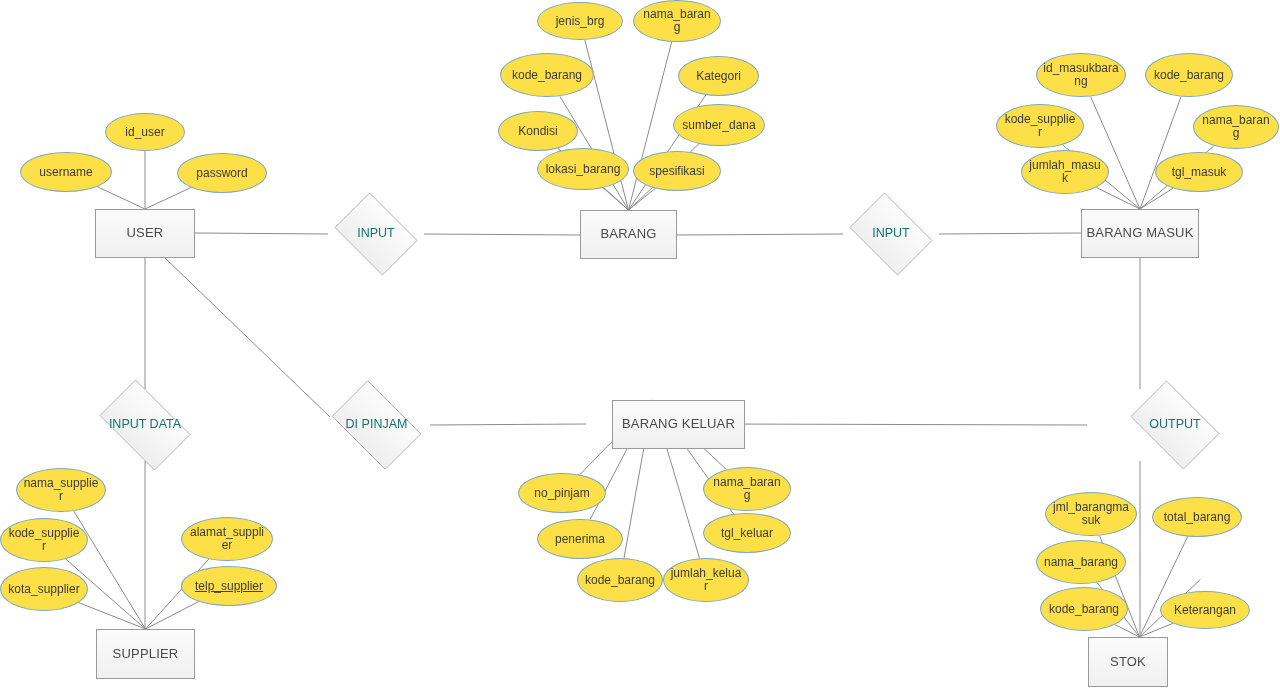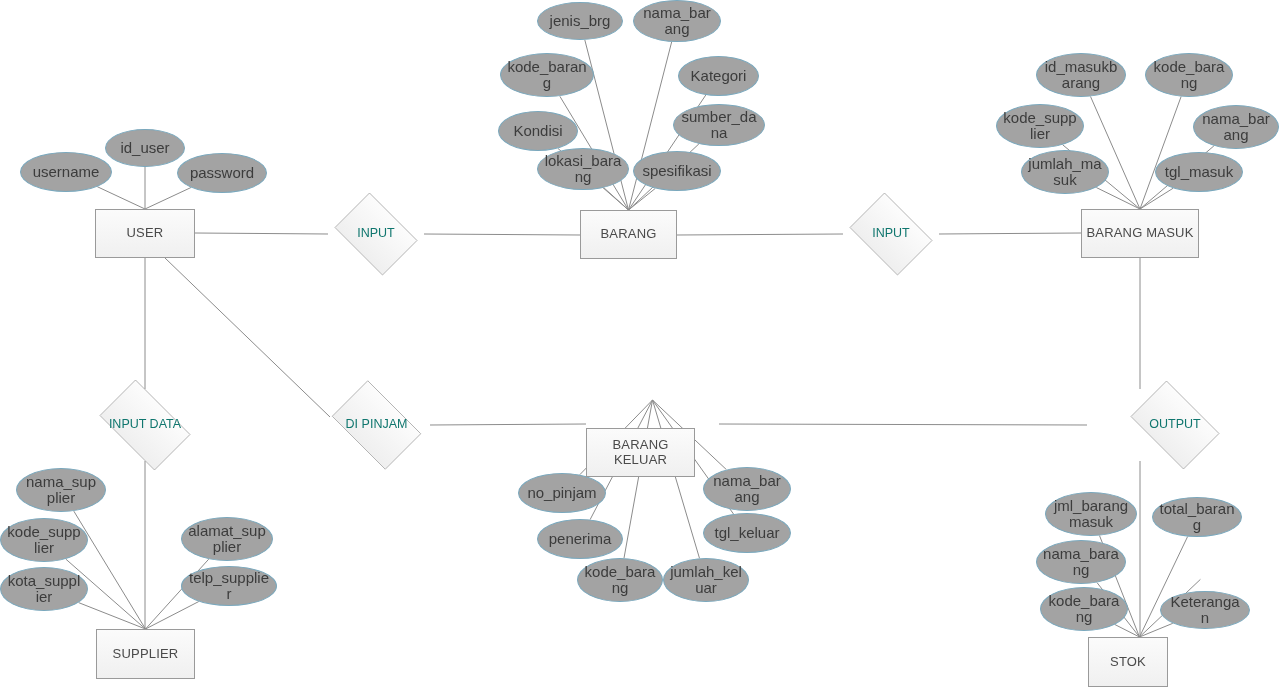--- a/index.html
+++ b/index.html
@@ -39,24 +39,24 @@
   .entity {
     background: linear-gradient(to bottom, #fbfbfb 0%, #f0f0f0 100%);
     border: 1px solid #9a9a9a;
     font-size: 13px;
     letter-spacing: .2px;
     color: #4a4a4a;
     z-index: 3;
   }
   
   .attr {
-    background: #a3a3a3;
+    background: #fde047;
     border: 1px solid #7aa8bd;
     border-radius: 50%;
-    font-size: 15px;
+    font-size: 12px;
     color: #3c3c3c;
     padding: 0 6px;
     z-index: 2;
     word-break: break-all;
     text-align: center;
   }
   
   .rel {
     z-index: 3;
     background: transparent;
@@ -124,58 +124,58 @@
       <polyline points="677,235 843,234" fill="none" stroke="#8c8c8c" stroke-width="1"></polyline>
       <polyline points="939,234 1081,233" fill="none" stroke="#8c8c8c" stroke-width="1"></polyline>
       <polyline points="145,258 145,389" fill="none" stroke="#8c8c8c" stroke-width="1"></polyline>
       <polyline points="145,461 145,629" fill="none" stroke="#8c8c8c" stroke-width="1"></polyline>
       <polyline points="165,258 330,417" fill="none" stroke="#8c8c8c" stroke-width="1"></polyline>
       <polyline points="430,425 586,424" fill="none" stroke="#8c8c8c" stroke-width="1"></polyline>
       <polyline points="719,424 1087,425" fill="none" stroke="#8c8c8c" stroke-width="1"></polyline>
       <polyline points="1140,258 1140,389" fill="none" stroke="#8c8c8c" stroke-width="1"></polyline>
       <polyline points="1140,461 1140,637" fill="none" stroke="#8c8c8c" stroke-width="1"></polyline>
     </svg>
-<div class="node attr" style="left: 105px; top: 129px; width: 80px; height: 38px;">id_user</div>
+<div class="node attr" style="left: 105px; top: 113px; width: 80px; height: 38px;">id_user</div>
     <div class="node attr" style="left: 20px; top: 152px; width: 92px; height: 40px;">username</div>
     <div class="node attr" style="left: 177px; top: 153px; width: 90px; height: 40px;">password</div>
     <div class="node attr" style="left: 537px; top: 2px; width: 86px; height: 38px;">jenis_brg</div>
     <div class="node attr" style="left: 633px; top: 0px; width: 88px; height: 42px;">nama_barang</div>
     <div class="node attr" style="left: 500px; top: 53px; width: 94px; height: 44px;">kode_barang</div>
     <div class="node attr" style="left: 678px; top: 56px; width: 81px; height: 40px;">Kategori</div>
     <div class="node attr" style="left: 498px; top: 111px; width: 80px; height: 40px;">Kondisi</div>
     <div class="node attr" style="left: 673px; top: 104px; width: 92px; height: 42px;">sumber_dana</div>
     <div class="node attr" style="left: 537px; top: 148px; width: 92px; height: 42px;">lokasi_barang</div>
     <div class="node attr" style="left: 633px; top: 151px; width: 88px; height: 40px;">spesifikasi</div>
     <div class="node attr" style="left: 1036px; top: 53px; width: 90px; height: 44px;">id_masukbarang</div>
     <div class="node attr" style="left: 1145px; top: 53px; width: 88px; height: 44px;">kode_barang</div>
     <div class="node attr" style="left: 996px; top: 104px; width: 88px; height: 44px;">kode_supplier</div>
     <div class="node attr" style="left: 1193px; top: 105px; width: 86px; height: 44px;">nama_barang</div>
     <div class="node attr" style="left: 1021px; top: 150px; width: 88px; height: 44px;">jumlah_masuk</div>
     <div class="node attr" style="left: 1155px; top: 152px; width: 88px; height: 40px;">tgl_masuk</div>
     <div class="node attr" style="left: 16px; top: 468px; width: 90px; height: 44px;">nama_supplier</div>
     <div class="node attr" style="left: 181px; top: 517px; width: 92px; height: 44px;">alamat_supplier</div>
     <div class="node attr" style="left: 0px; top: 518px; width: 88px; height: 44px;">kode_supplier</div>
-    <div class="node attr" style="left: 181px; top: 566px; width: 96px; height: 40px;">telp_supplier</div>
+    <div class="node attr" style="left: 181px; top: 566px; width: 96px; height: 40px; text-decoration: underline;">telp_supplier</div>
     <div class="node attr" style="left: 0px; top: 567px; width: 88px; height: 44px;">kota_supplier</div>
     <div class="node attr" style="left: 518px; top: 473px; width: 88px; height: 40px;">no_pinjam</div>
     <div class="node attr" style="left: 703px; top: 467px; width: 88px; height: 44px;">nama_barang</div>
     <div class="node attr" style="left: 537px; top: 519px; width: 86px; height: 40px;">penerima</div>
     <div class="node attr" style="left: 703px; top: 513px; width: 88px; height: 40px;">tgl_keluar</div>
     <div class="node attr" style="left: 577px; top: 558px; width: 86px; height: 44px;">kode_barang</div>
     <div class="node attr" style="left: 663px; top: 558px; width: 86px; height: 44px;">jumlah_keluar</div>
     <div class="node attr" style="left: 1045px; top: 492px; width: 92px; height: 44px;">jml_barangmasuk</div>
     <div class="node attr" style="left: 1152px; top: 497px; width: 90px; height: 40px;">total_barang</div>
     <div class="node attr" style="left: 1036px; top: 540px; width: 90px; height: 44px;">nama_barang</div>
     <div class="node attr" style="left: 1040px; top: 587px; width: 88px; height: 44px;">kode_barang</div>
     <div class="node attr" style="left: 1160px; top: 591px; width: 90px; height: 38px;">Keterangan</div>
     <div class="node entity" style="left: 95px; top: 209px; width: 100px; height: 49px;">USER</div>
     <div class="node entity" style="left: 580px; top: 210px; width: 97px; height: 49px;">BARANG</div>
     <div class="node entity" style="left: 1081px; top: 209px; width: 118px; height: 49px;">BARANG MASUK</div>
     <div class="node entity" style="left: 96px; top: 629px; width: 99px; height: 50px;">SUPPLIER</div>
-    <div class="node entity" style="left: 586px; top: 400px; width: 109px; height: 49px; margin-top: 28px;">BARANG KELUAR</div>
+    <div class="node entity" style="left: 612px; top: 400px; width: 133px; height: 49px;">BARANG KELUAR</div>
     <div class="node entity" style="left: 1088px; top: 637px; width: 80px; height: 50px;">STOK</div>
     <div class="node rel" style="left: 328px; top: 199px; width: 96px; height: 70px;">
       <div class="dia"></div>
       <span class="dlabel">INPUT</span>
     </div>
     <div class="node rel" style="left: 843px; top: 199px; width: 96px; height: 70px;">
       <div class="dia"></div>
       <span class="dlabel">INPUT</span>
     </div>
     <div class="node rel" style="left: 323px; top: 389px; width: 107px; height: 72px;">

